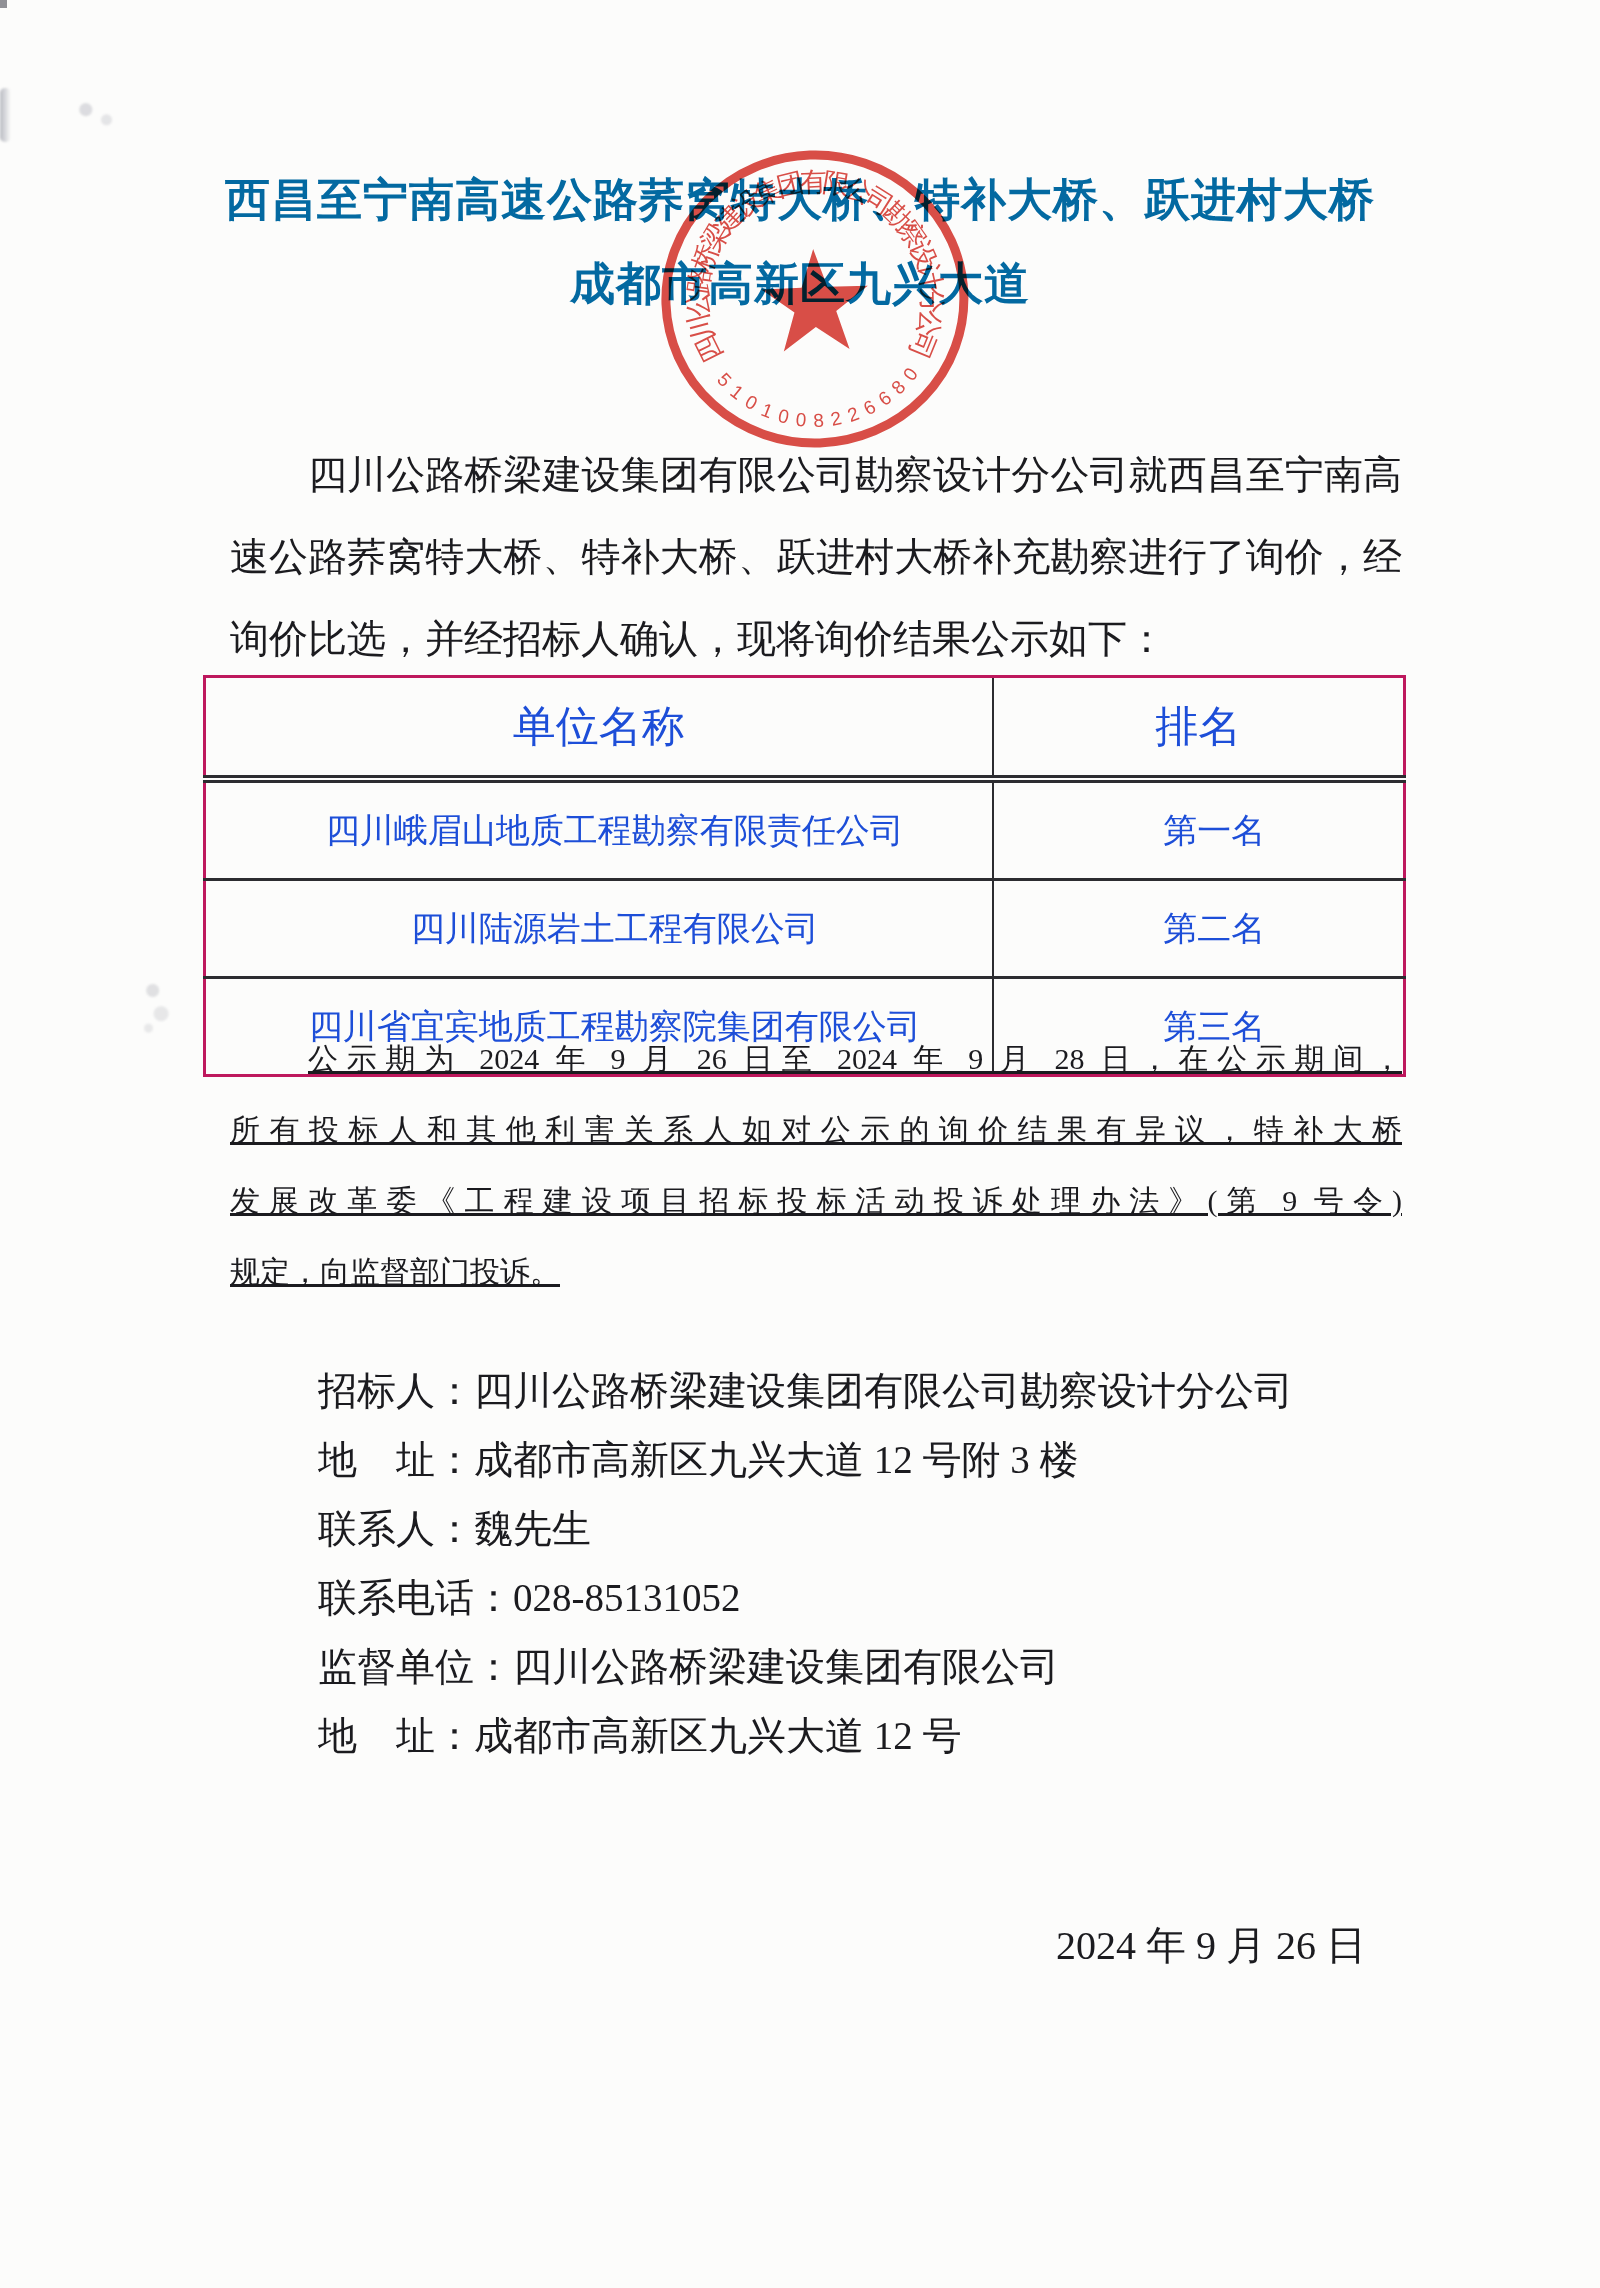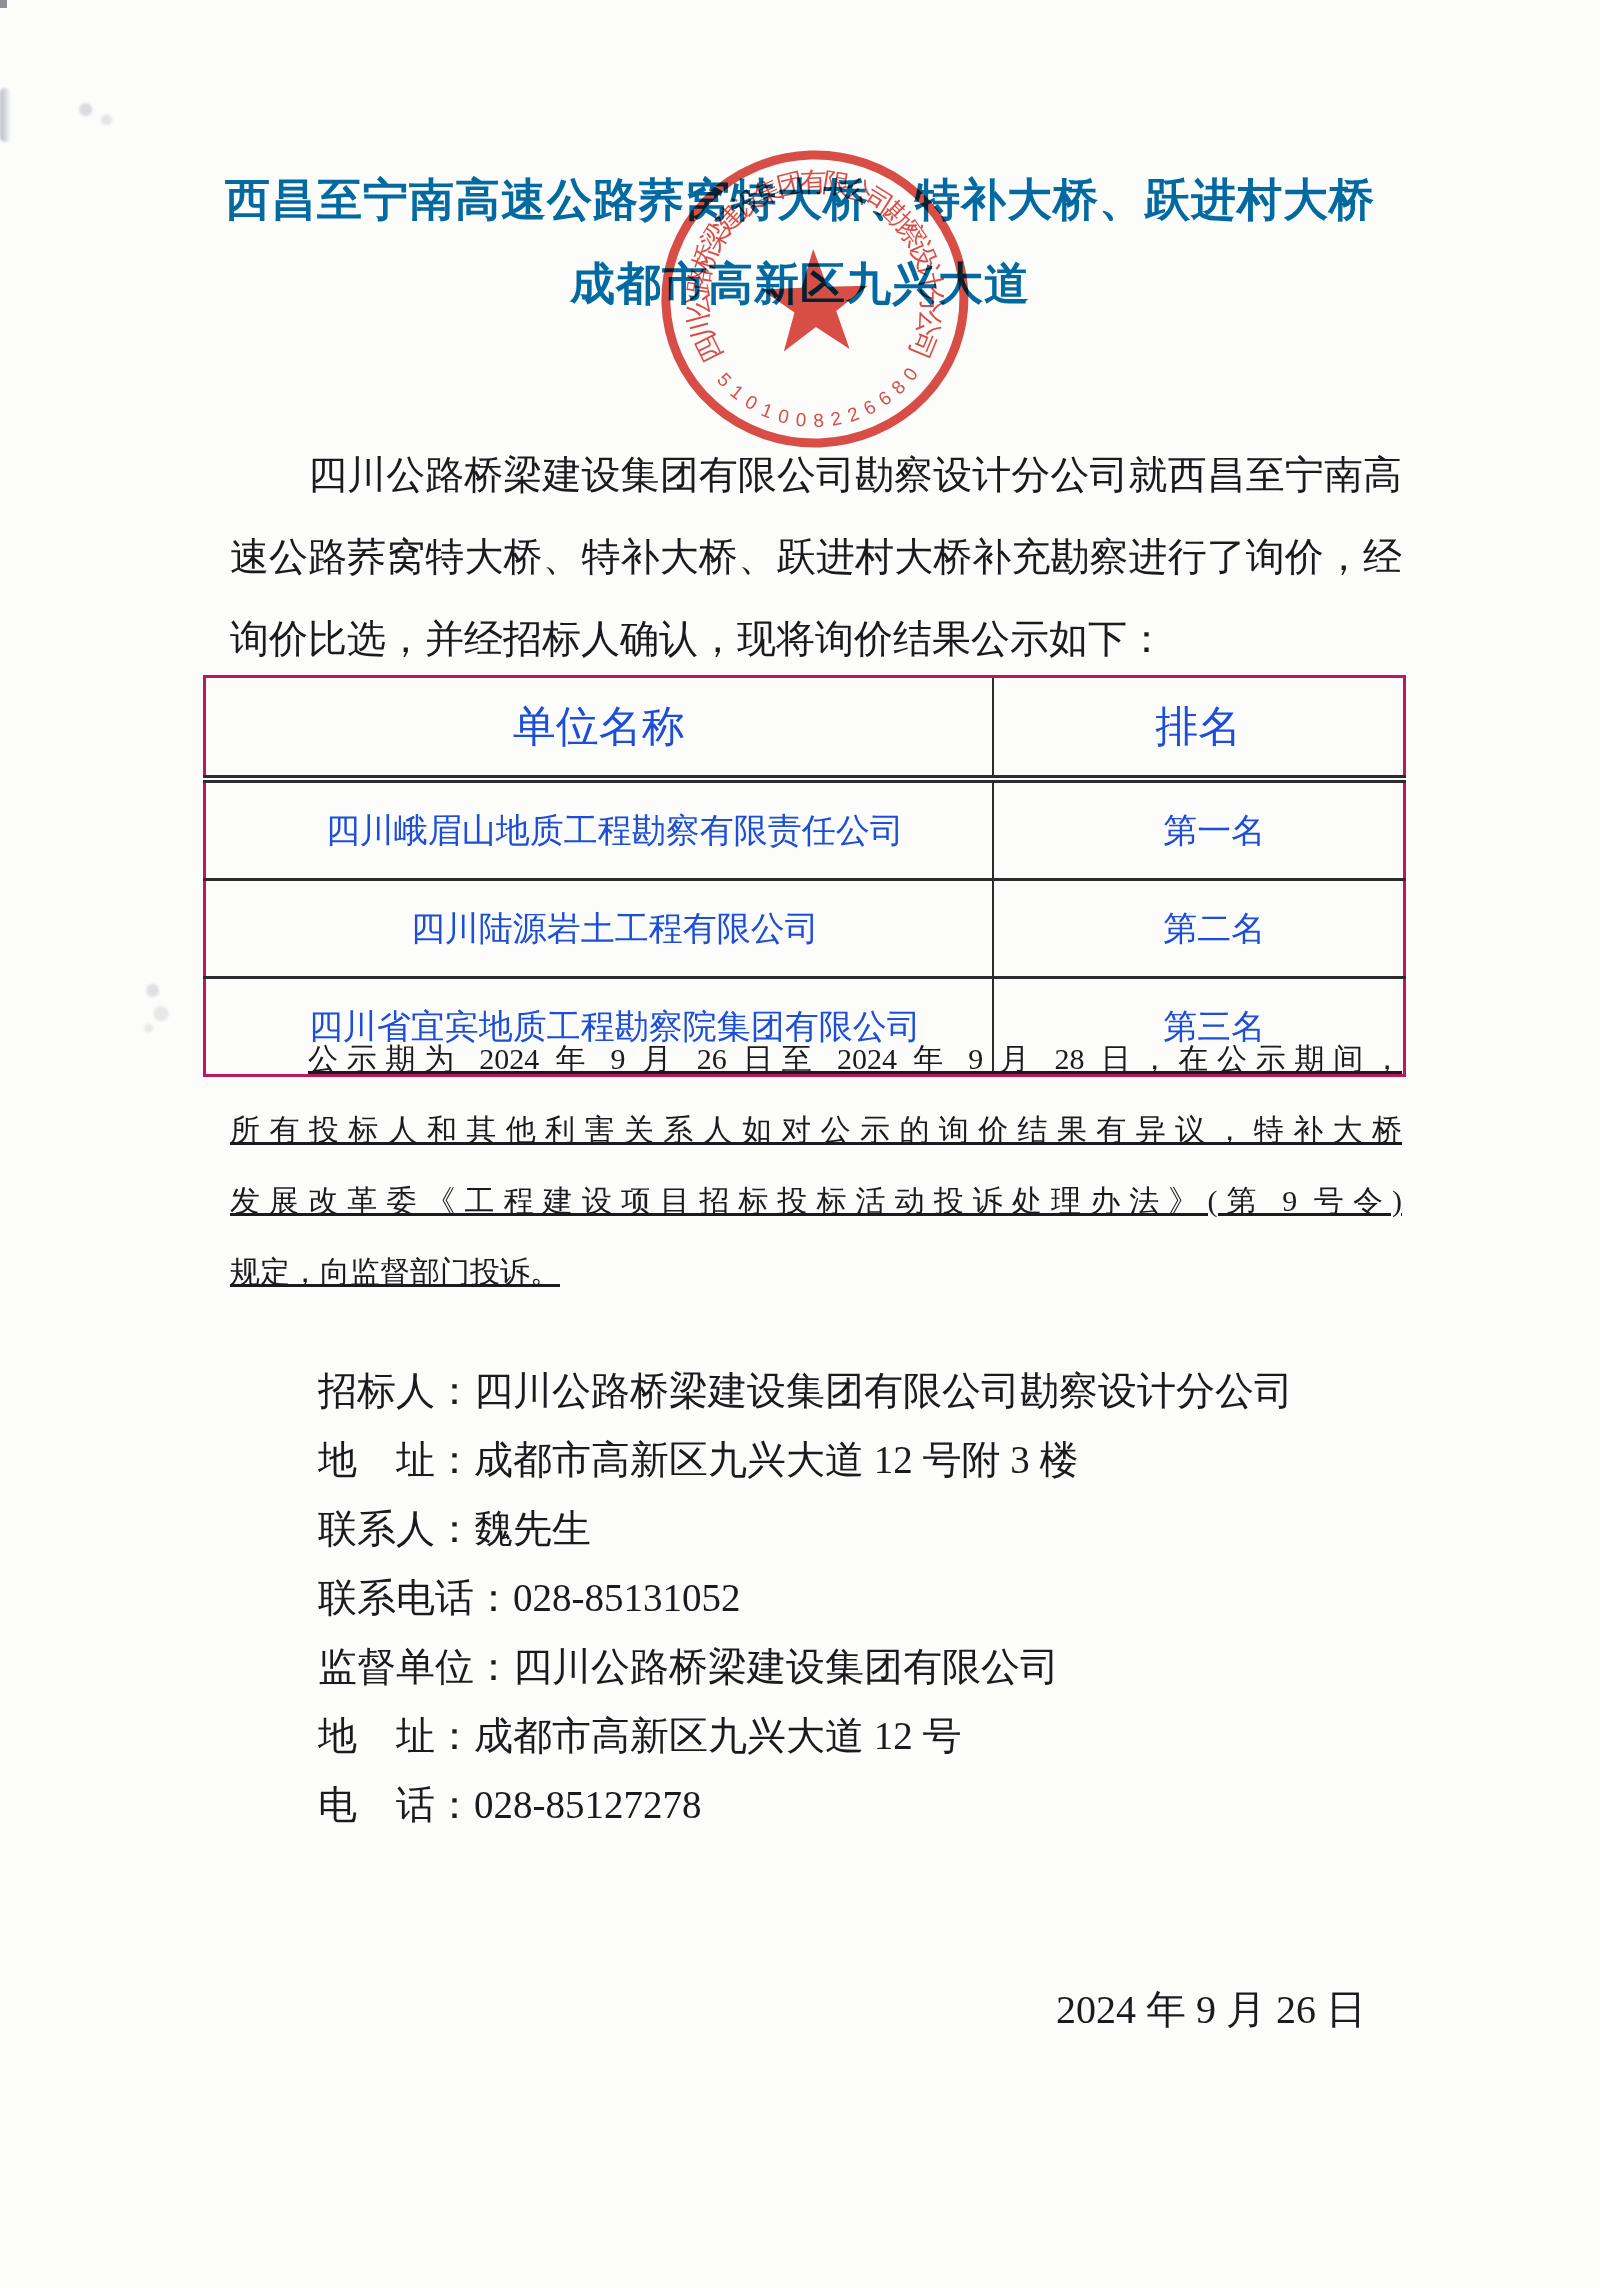--- a/index.html
+++ b/index.html
@@ -36,21 +36,21 @@
     border:2px solid #2c2c30;text-align:center;vertical-align:middle;
     font-weight:400;padding:0;overflow:hidden;
   }
   table.results th{font-size:43px;height:97px;border-bottom:8px double #2c2c30;}
   table.results td{font-size:34px;height:95px;border-top:3px solid #2c2c30;padding-left:32px;}
   .col-name{width:788px;}
   .col-rank{width:412px;}
   
   .contact{position:absolute;left:318px;top:1356px;font-size:39px;line-height:69px;}
   
-  .date{position:absolute;top:1987px;left:0;width:1366px;text-align:right;
+  .date{position:absolute;top:1923px;left:0;width:1366px;text-align:right;
         font-size:40px;line-height:46px;}
   
   .corner-mark{position:absolute;left:0;top:0;width:7px;height:8px;
         background:rgba(55,55,65,.55);}
   .edge-smudge{position:absolute;left:0;top:88px;width:11px;height:54px;
         background:linear-gradient(90deg,rgba(90,95,115,.42),rgba(90,95,115,0));
         border-radius:5px;filter:blur(1px);}
   .dot-smudge-a{position:absolute;left:72px;top:96px;width:46px;height:34px;
         background:radial-gradient(circle at 30% 40%,rgba(110,112,130,.22) 0 6px,transparent 7px),
                    radial-gradient(circle at 75% 70%,rgba(110,112,130,.16) 0 5px,transparent 6px);
@@ -116,21 +116,20 @@
     <div class="line">规定，向监督部门投诉。</div>
   </div>
 
   <div class="contact">
     <div class="line">招标人：四川公路桥梁建设集团有限公司勘察设计分公司</div>
     <div class="line">地　址：成都市高新区九兴大道 12 号附 3 楼</div>
     <div class="line">联系人：魏先生</div>
     <div class="line">联系电话：028-85131052</div>
     <div class="line">监督单位：四川公路桥梁建设集团有限公司</div>
     <div class="line">地　址：成都市高新区九兴大道 12 号</div>
-    <div class="line">电　话：028-85127278</div>
   </div>
 
   <div class="date">2024 年 9 月 26 日</div>
 
   <svg class="stamp" viewBox="0 0 330 310" font-family="Liberation Serif, DejaVu Serif, serif">
     <ellipse cx="165" cy="152" rx="149" ry="144" fill="none" stroke="#d6362e" stroke-width="9"></ellipse>
     <path id="arcTop" d="M 71.5 206 A 108 108 0 1 1 258.5 206" fill="none"></path>
     <path id="arcBottom" d="M 49 206 A 128 128 0 0 0 281 206" fill="none"></path>
     <text font-size="27" fill="#d6362e" letter-spacing="-5.5">
       <textPath href="#arcTop" startOffset="0">四川公路桥梁建设集团有限公司勘察设计分公司</textPath>

